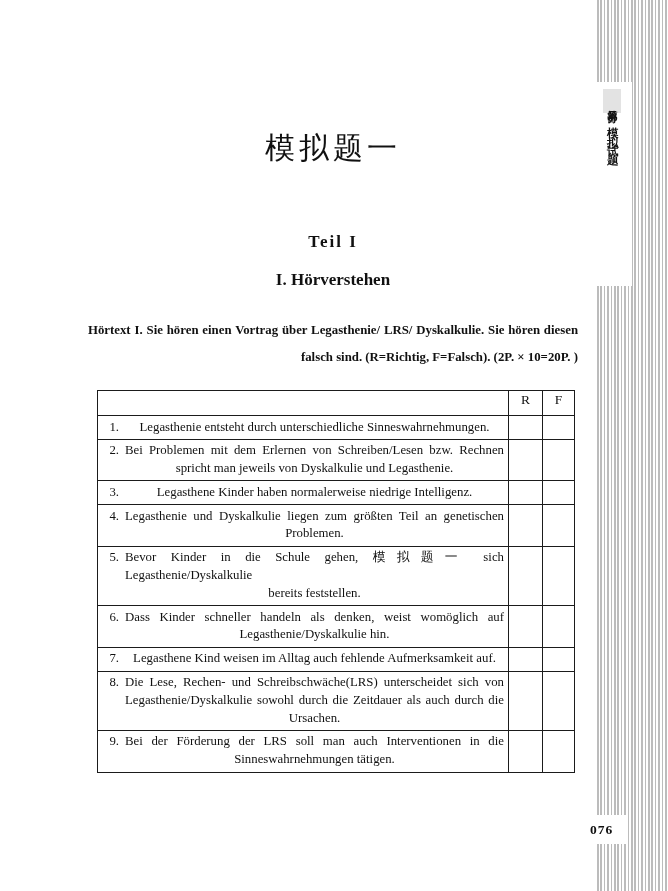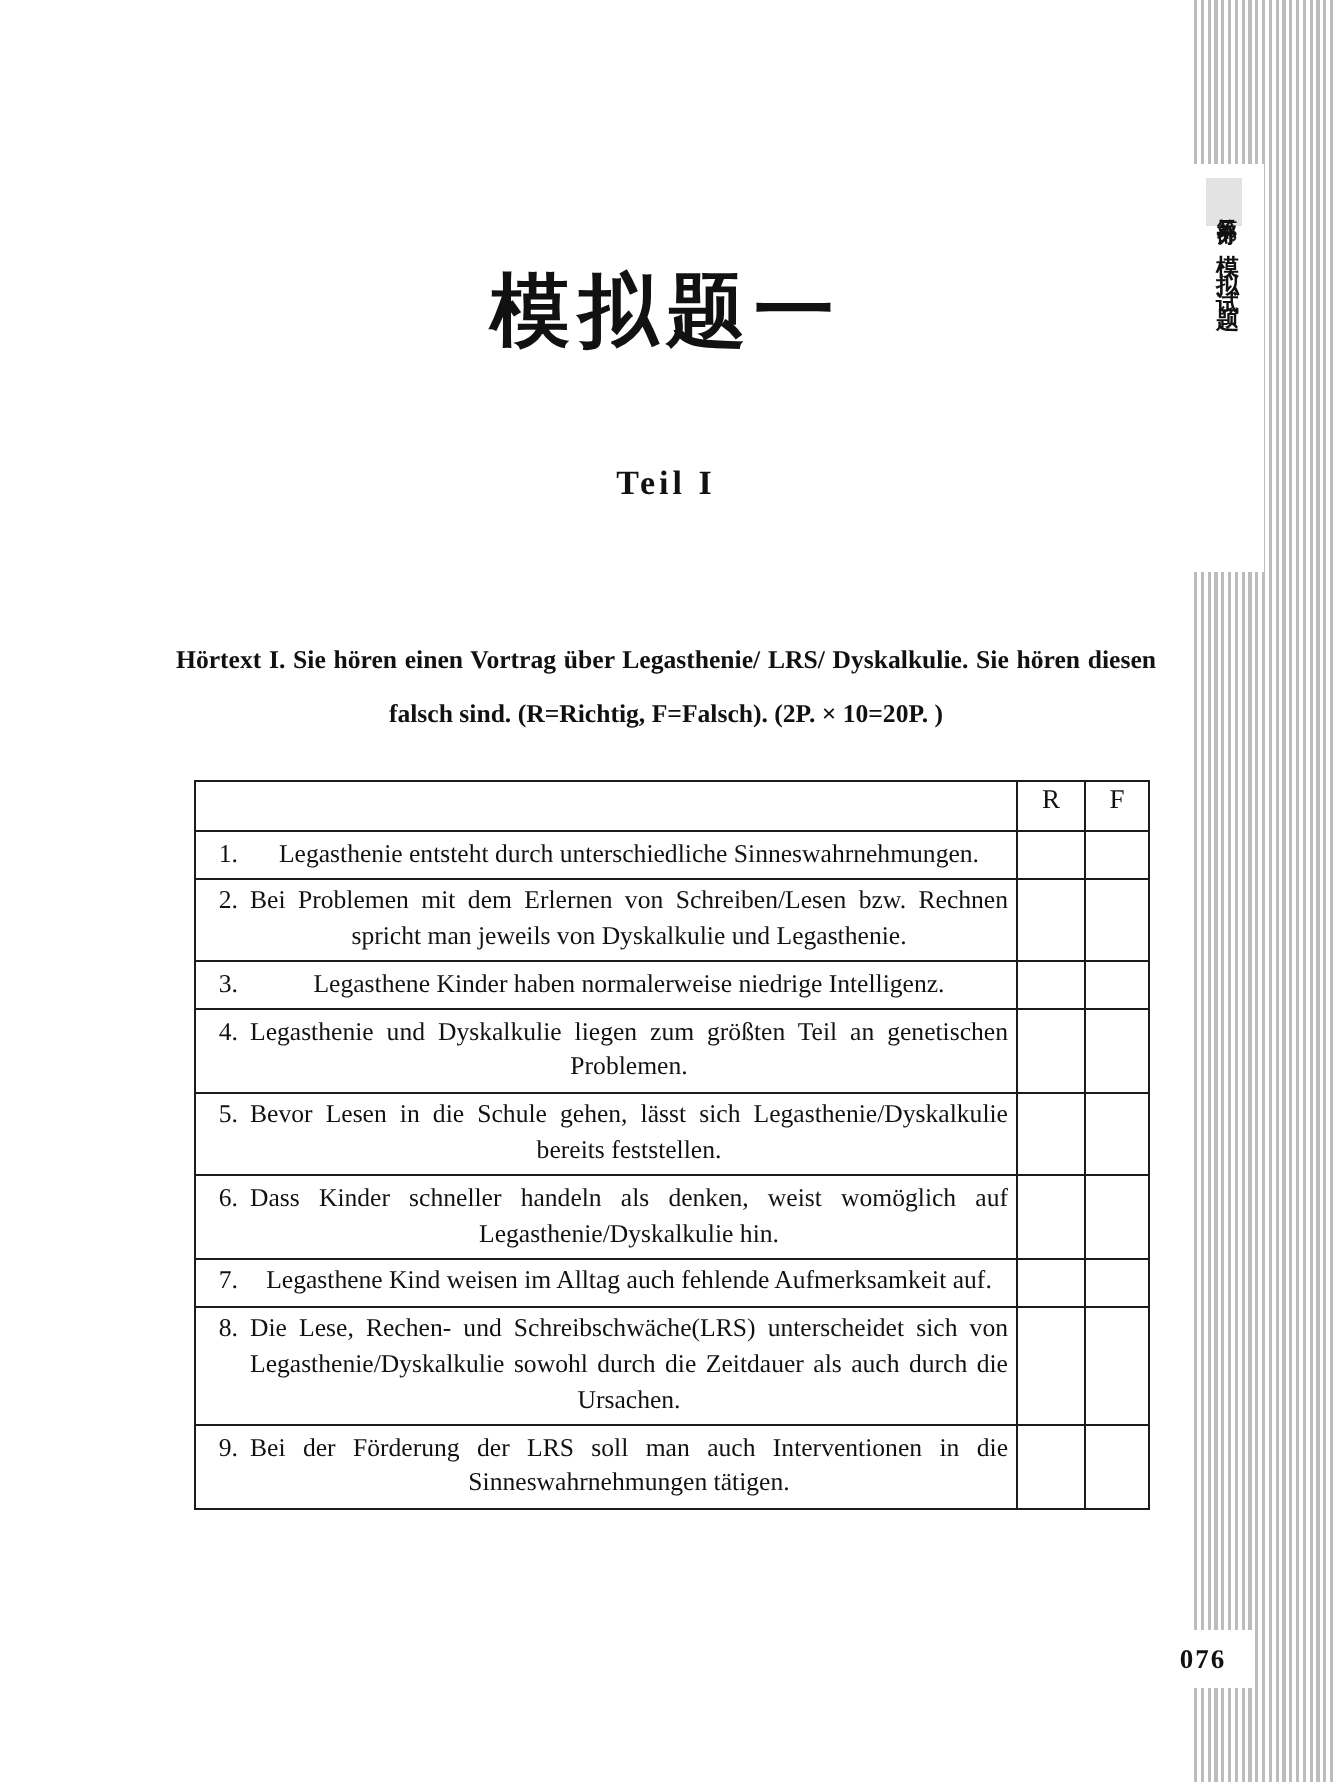--- a/index.html
+++ b/index.html
@@ -87,22 +87,22 @@
     top: 0;
     width: 490px;
     height: 891px;
   }
   .title {
     position: absolute;
     top: 128px;
     width: 100%;
     text-align: center;
     font-family: "Liberation Sans", sans-serif;
-    font-weight: bold;
-    font-size: 40px;
+    font-weight: normal;
+    font-size: 30px;
     letter-spacing: 4px;
   }
   .teil {
     position: absolute;
     top: 232px;
     width: 100%;
     text-align: center;
     font-weight: bold;
     font-size: 17px;
     letter-spacing: 2px;
@@ -116,21 +116,21 @@
     font-size: 17px;
   }
   .para {
     position: absolute;
     top: 317px;
     width: 100%;
     font-weight: bold;
     font-size: 12.8px;
     line-height: 27px;
   }
-  .para .line { text-align: center; }
+  .para .line { text-align: right; }
   .para .line.stretch { text-align: justify; text-align-last: justify; }
 
   
   .tf-table-wrap {
     position: absolute;
     left: 9px;
     top: 390px;
     width: 477px;
   }
   table.tf {
@@ -179,20 +179,21 @@
     <div class="tab-part-name">模拟试题</div>
   </div>
 
   <div class="page-number-box">
     <span>076</span>
   </div>
 
   <div class="main">
     <div class="title">模拟题一</div>
     <div class="teil">Teil I</div>
+    <div class="hoer">I. Hörverstehen</div>
 
     <div class="para" id="instructions">
         <div class="line stretch">Hörtext I. Sie hören einen Vortrag über Legasthenie/ LRS/ Dyskalkulie. Sie hören diesen</div>
         <div class="line">falsch sind. (R=Richtig, F=Falsch). (2P. × 10=20P. )</div>
       </div>
 
     <div class="tf-table-wrap">
       <table class="tf">
         <colgroup>
           <col class="c-stmt">
@@ -259,21 +260,21 @@
     </td>
     <td class="ans"></td>
     <td class="ans"></td>
   </tr>
 
   <tr>
     <td class="stmt">
       <div class="rowgrid">
         <span class="num">5.</span>
         <div class="lines">
-                    <div class="line stretch">Bevor Lesen in die Schule gehen, lässt sich Legasthenie/Dyskalkulie</div>
+                    <div class="line stretch">Bevor Kinder in die Schule gehen, 模拟题一 sich Legasthenie/Dyskalkulie</div>
                     <div class="line">bereits feststellen.</div>
                   </div>
       </div>
     </td>
     <td class="ans"></td>
     <td class="ans"></td>
   </tr>
 
   <tr>
     <td class="stmt">

